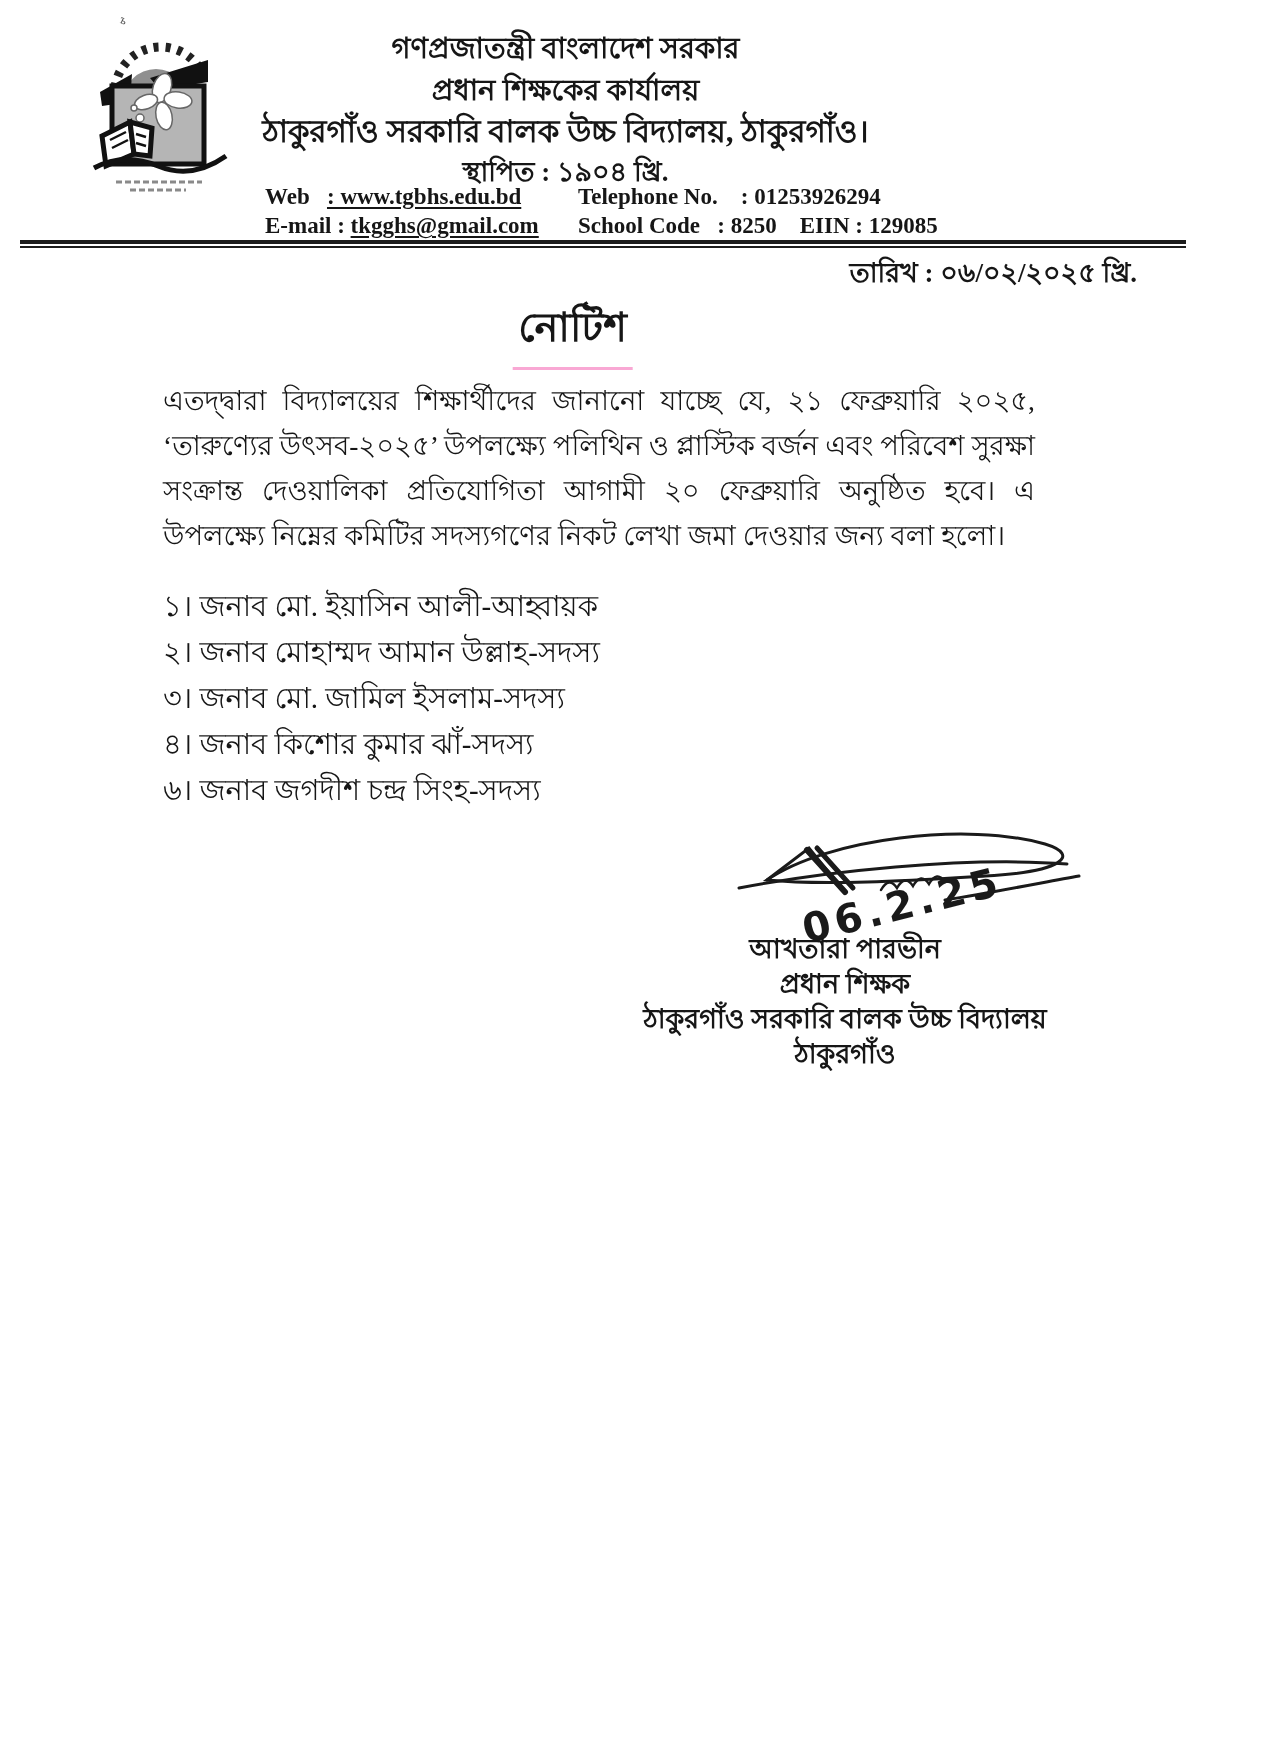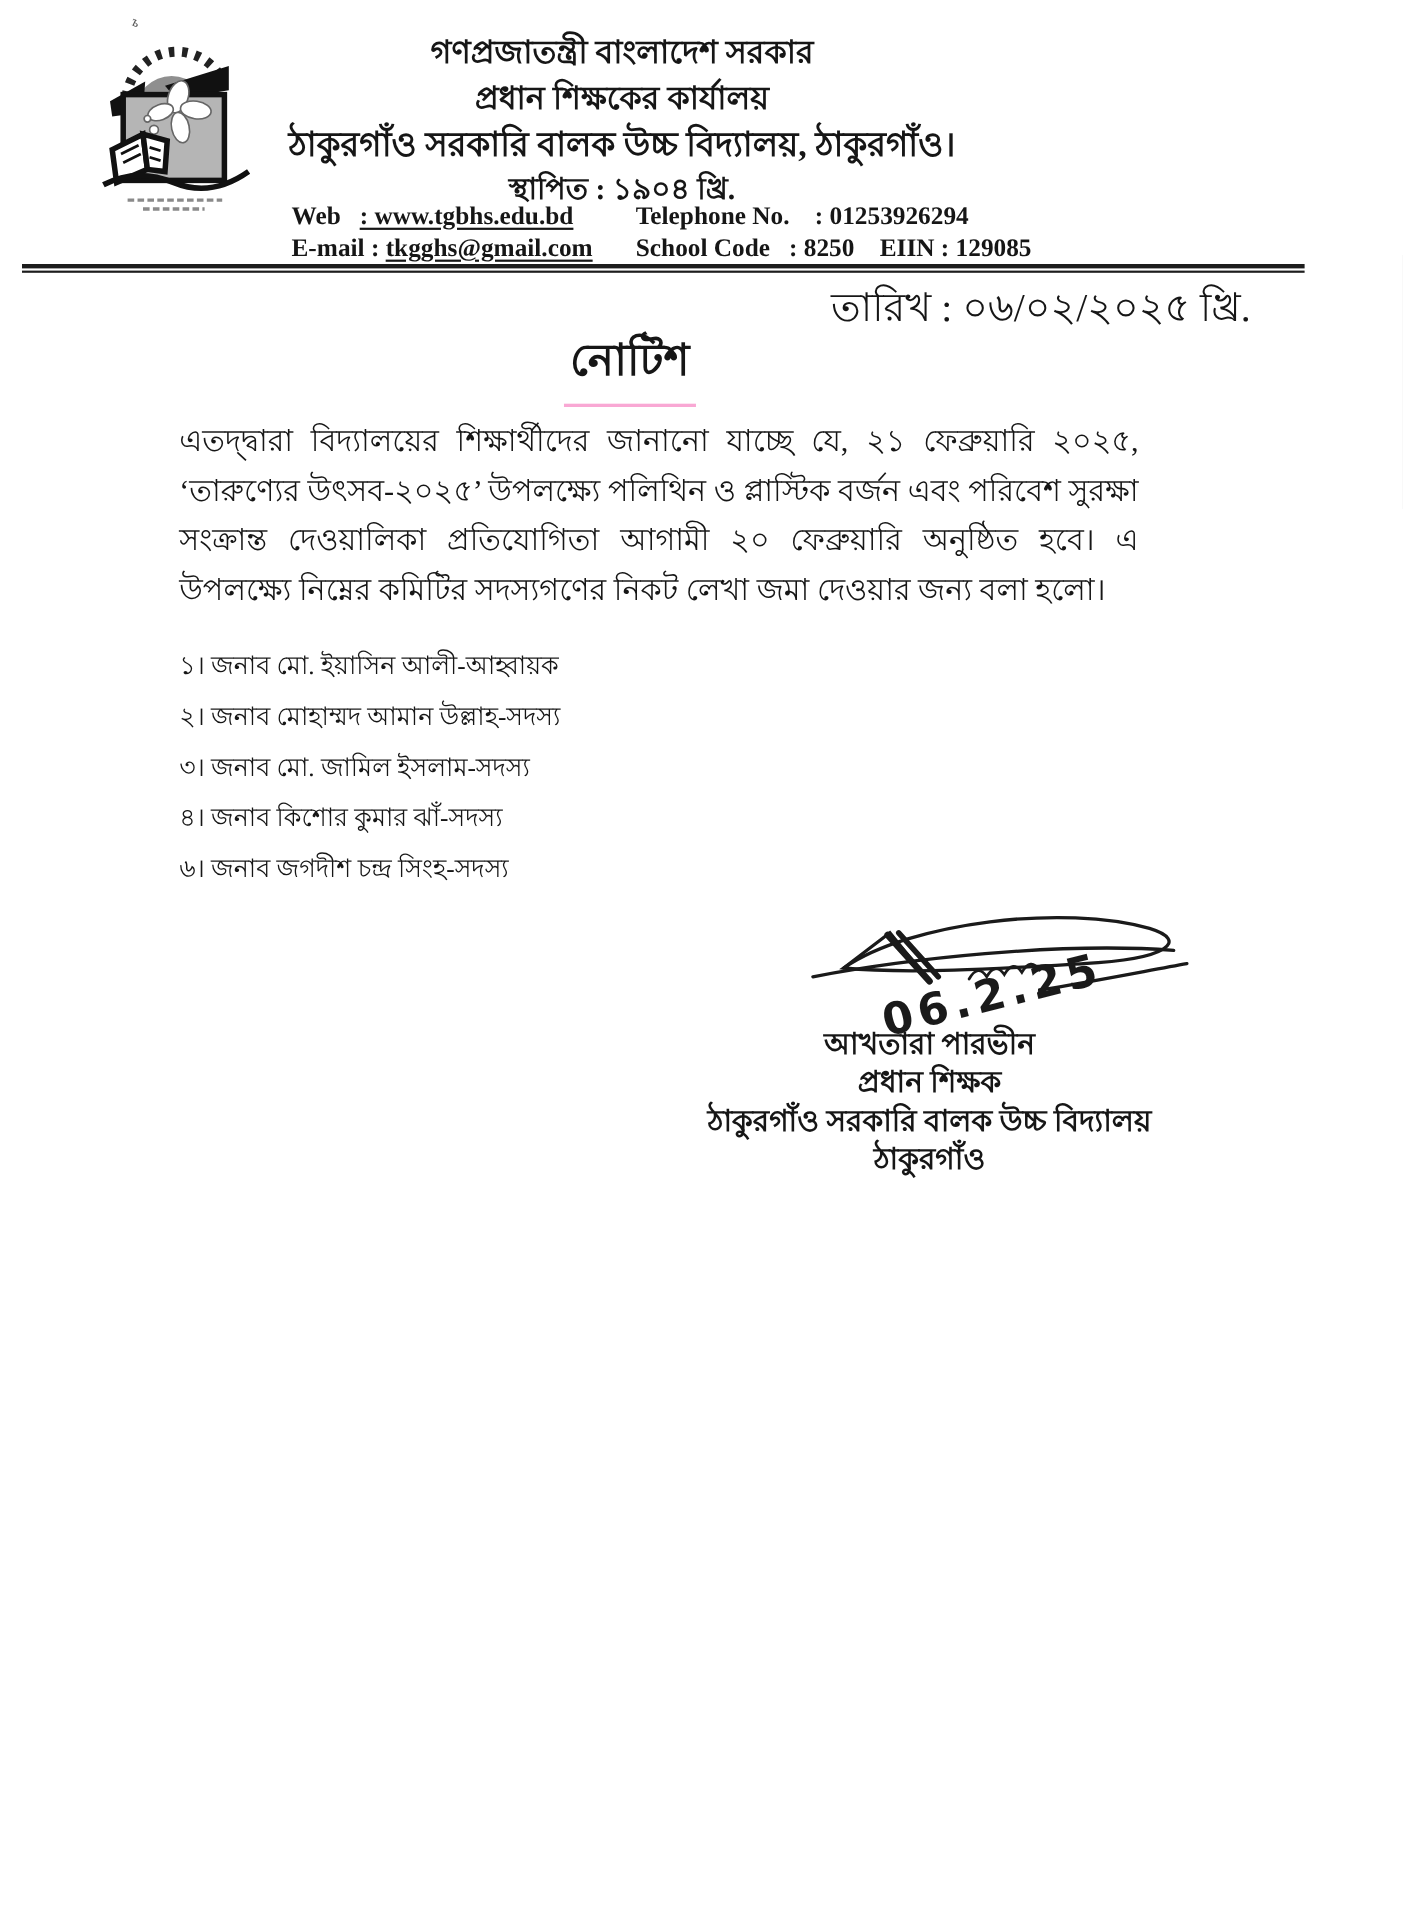--- a/index.html
+++ b/index.html
@@ -27,35 +27,35 @@
   .hdr-line4 { font-size: 27px; line-height: 36px; margin-top: 1px; text-align: center; }
 
   .contact { font-family: "Liberation Serif", serif; font-weight: 700; font-size: 23px; line-height: 29px; white-space: nowrap; }
   .contact .u { text-decoration: underline; text-underline-offset: 3px; }
 
   .double-rule {
     position: absolute; top: 240px; left: 20px; width: 1166px; height: 8px;
     border-top: 4px solid #1d1d1d; border-bottom: 2px solid #1d1d1d;
   }
 
-  .date-line { position: absolute; top: 252px; right: 138px; font-size: 36px; font-weight: 400; }
+  .date-line { position: absolute; top: 252px; right: 138px; font-size: 27px; font-weight: 700; }
 
   .notice-title {
     position: absolute; top: 296px; left: 50%;
     transform: translateX(calc(-50% - 65px));
     font-size: 40px; font-weight: 700;
     border-bottom: 3px solid #f9a8d4; padding: 0 6px 4px 6px;
   }
 
   .body-par {
     position: absolute; top: 378px; left: 163px; width: 872px;
     font-size: 27.5px; line-height: 45px; text-align: justify;
   }
 
-  .committee { position: absolute; top: 583px; left: 163px; font-size: 23px; }
+  .committee { position: absolute; top: 583px; left: 163px; font-size: 29px; }
   .committee .li { line-height: 46px; white-space: nowrap; }
 
   
   .sig-svg { position: absolute; top: 820px; left: 733px; }
   .sig-date {
     position: absolute; top: 882px; left: 800px;
     font-family: "DejaVu Sans", sans-serif;
     font-size: 40px; font-weight: 600; letter-spacing: 5px;
     transform: rotate(-14deg); color: #1a1a1a;
   }

